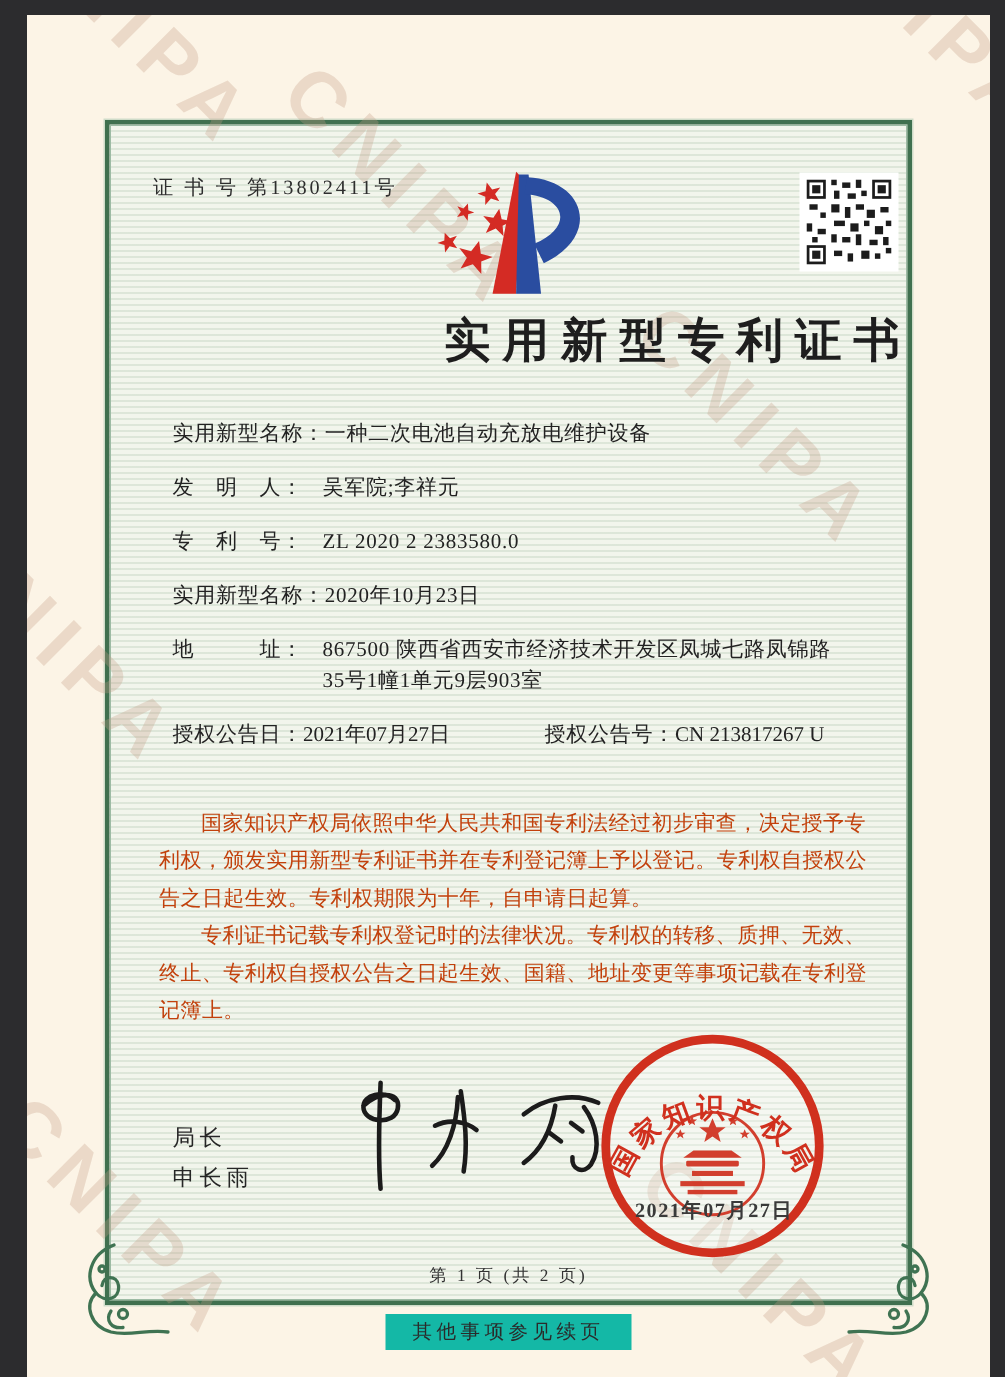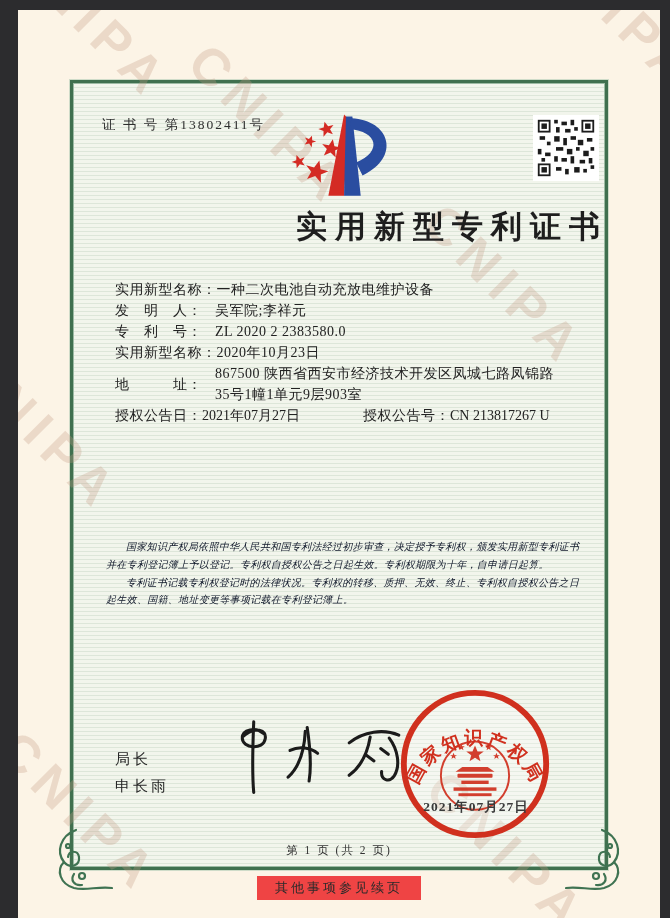--- a/index.html
+++ b/index.html
@@ -38,50 +38,50 @@
   .logo{position:absolute;left:267px;top:98px;width:120px;height:98px;}
   .qr{
     position:absolute;left:515px;top:105px;width:66px;height:66px;
     background:#fff;padding:3px;box-sizing:border-box;
   }
   .title{
     position:absolute;left:52px;top:196px;width:538px;text-align:right;
     font-size:31px;font-weight:bold;letter-spacing:8px;color:#1e1e1e;
   }
   .fields{position:absolute;left:97px;top:269px;width:462px;font-size:14px;color:#222;}
-  .field-row{display:flex;margin-bottom:0;line-height:21px;align-items:center;}
+  .field-row{display:flex;margin-bottom:15px;line-height:21px;}
   .f-label{flex:none;min-width:100px;letter-spacing:0.5px;white-space:pre;}
   .f-value{flex:1;letter-spacing:0.5px;}
   .grant-row{display:flex;line-height:21px;}
   .grant-pair{display:flex;}
   .grant-pair.first{width:248px;}
   .paras{
     position:absolute;left:88px;top:528px;width:480px;
-    font-size:10px;line-height:1.78;color:#0f172a;letter-spacing:0.3px;font-style:italic;
+    font-size:14px;line-height:1.78;color:#c2410c;letter-spacing:0.3px;
   }
   .paras p{margin:0;text-indent:2em;}
   .director{
     position:absolute;left:97px;top:736px;
     font-size:15px;letter-spacing:3px;color:#262626;line-height:27px;
   }
   .signature{position:absolute;left:188px;top:700px;width:210px;height:100px;}
   .seal{position:absolute;left:379px;top:676px;width:156px;height:156px;z-index:4;}
   .seal-date{
     position:absolute;left:372px;top:788px;width:172px;text-align:center;
     font-size:13.5px;font-weight:bold;color:#3a3a3a;letter-spacing:1px;z-index:6;
   }
   .page-number{
     position:absolute;left:52px;top:833px;width:538px;text-align:center;
     font-size:11.5px;color:#333;letter-spacing:2px;
   }
   .footer-note{
     position:absolute;left:0;top:866px;width:642px;text-align:center;
   }
   .footer-note span{
-    display:inline-block;background:#ef4444;padding:3px 18px;
+    display:inline-block;background:#14b8a6;padding:3px 18px;
     font-size:13px;letter-spacing:3px;color:#2a2a2a;
   }
   .flourish{position:absolute;width:72px;height:72px;z-index:3;}
   .flourish.bl{left:28px;top:816px;}
   .flourish.br{left:542px;top:816px;transform:scaleX(-1);}
 </style>
 </head>
 <body>
 
 <div class="page">

